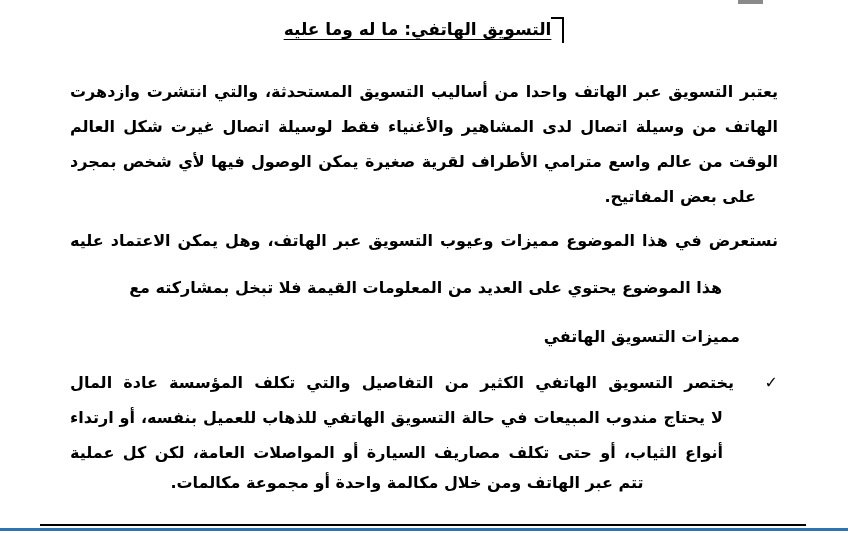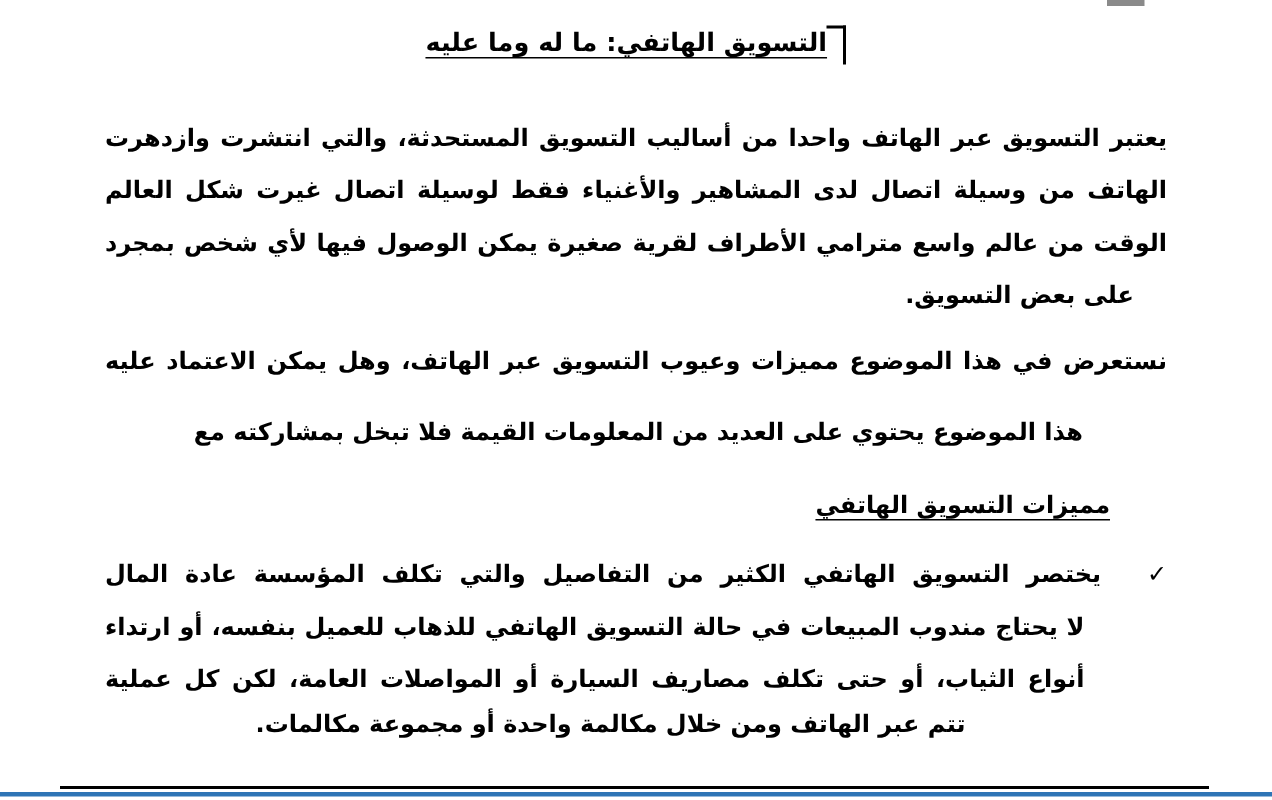--- a/index.html
+++ b/index.html
@@ -27,21 +27,21 @@
   .just{text-align:justify;text-align-last:justify;-moz-text-align-last:justify;text-justify:inter-word;}
   .last-r{text-align:right;}
   .p1{margin-top:28px;}
   .p1 .last-r{padding-left:0;padding-right:22px;}
   .p2{margin-top:9px;}
   .p2 .last-r{padding-right:64px;}
   .p3{margin-top:12px;}
   .p3 .last-r{padding-right:56px;}
   .heading-row{margin-top:14px;height:35px;line-height:35px;padding-right:38px;text-align:right;}
   .section-heading{
-    font-size:16px;text-decoration:underline;text-underline-offset:4px;
+    font-size:16px;text-underline-offset:4px;
   }
   .bullet{margin-top:11px;}
   .bullet-first{display:flex;direction:rtl;align-items:stretch;height:35px;}
   .check{
     width:20px;flex:0 0 20px;font-size:16px;line-height:35px;text-align:right;font-weight:700;
   }
   .bullet-first .btext{
     flex:1;margin-right:24px;height:35px;line-height:35px;font-size:16px;overflow:hidden;
     text-align:justify;text-align-last:justify;-moz-text-align-last:justify;text-justify:inter-word;
   }
@@ -61,21 +61,21 @@
 
     <div class="title-row">
       <span class="cursor-bracket"></span>
       <span class="doc-title">التسويق الهاتفي: ما له وما عليه</span>
     </div>
 
     <div class="para p1">
       <div class="line just">يعتبر التسويق عبر الهاتف واحدا من أساليب التسويق المستحدثة، والتي انتشرت وازدهرت مع تحول</div>
       <div class="line just">الهاتف من وسيلة اتصال لدى المشاهير والأغنياء فقط لوسيلة اتصال غيرت شكل العالم وحولته مع</div>
       <div class="line just">الوقت من عالم واسع مترامي الأطراف لقرية صغيرة يمكن الوصول فيها لأي شخص بمجرد الضغط</div>
-      <div class="line last-r">على بعض التسويق.</div>
+      <div class="line last-r">على بعض المفاتيح.</div>
     </div>
 
     <div class="para p2">
       <div class="line just">نستعرض في هذا الموضوع مميزات وعيوب التسويق عبر الهاتف، وهل يمكن الاعتماد عليه كوسيلة</div>
     </div>
 
     <div class="para p3">
       <div class="line last-r">هذا الموضوع يحتوي على العديد من المعلومات القيمة فلا تبخل بمشاركته مع الأخرين.</div>
     </div>
 

